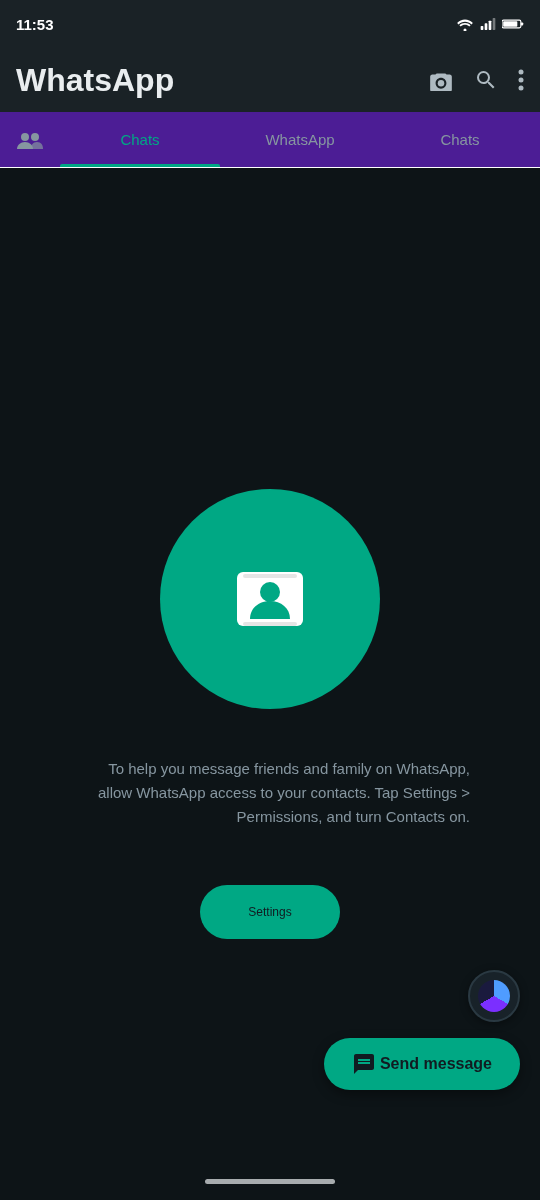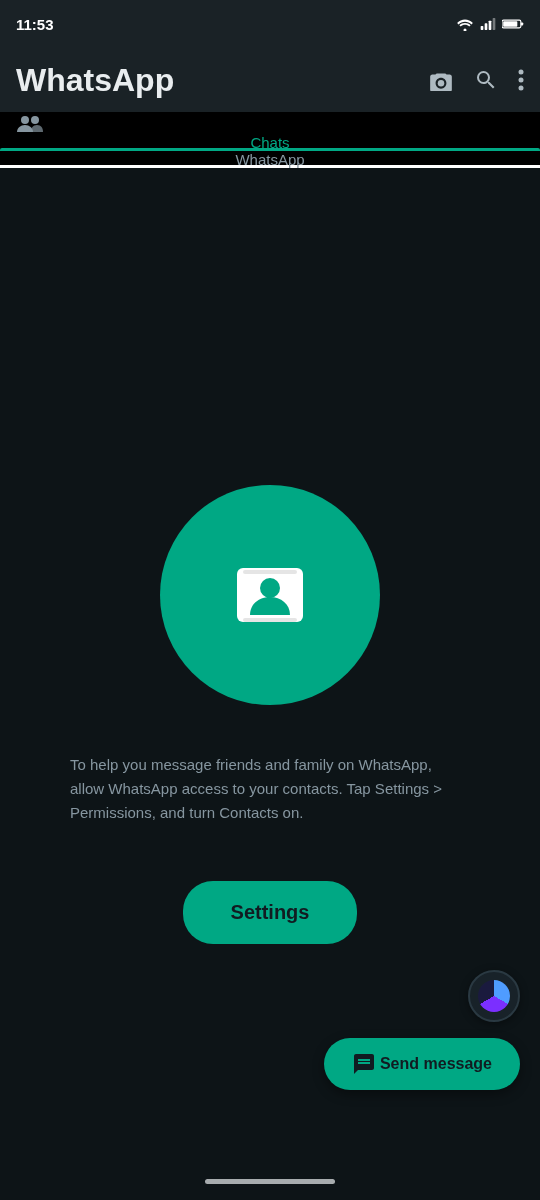--- a/index.html
+++ b/index.html
@@ -58,25 +58,24 @@
     .header-actions {
       display: flex;
       align-items: center;
       gap: 20px;
     }
 
     
     .tab-bar {
       width: 100%;
       height: 56px;
-      background-color: #000000;
+      background-color: #4c1d95;
       display: flex;
       align-items: stretch;
-      border-bottom: 3px solid #ffffff;
-      flex-direction: column;
+      border-bottom: 1px solid #ffffff;
     }
 
     .tab-community {
       width: 60px;
       display: flex;
       align-items: center;
       justify-content: center;
       color: #8696a0;
     }
 
@@ -134,35 +133,35 @@
 
     .contact-card-icon {
       width: 90px;
       height: 90px;
     }
 
     
     .description-text {
       font-size: 15px;
       color: #8696a0;
-      text-align: left;
+      text-align: right;
       line-height: 1.6;
       max-width: 400px;
       margin-bottom: 56px;
     }
 
     
     .settings-button {
       background-color: #00a884;
       color: #111b21;
       border: none;
       border-radius: 30px;
       padding: 20px 48px;
-      font-size: 20px;
-      font-weight: 700;
+      font-size: 12px;
+      font-weight: 400;
       cursor: pointer;
     }
 
     
     .fab-area {
       position: absolute;
       bottom: 110px;
       right: 20px;
       display: flex;
       flex-direction: column;

